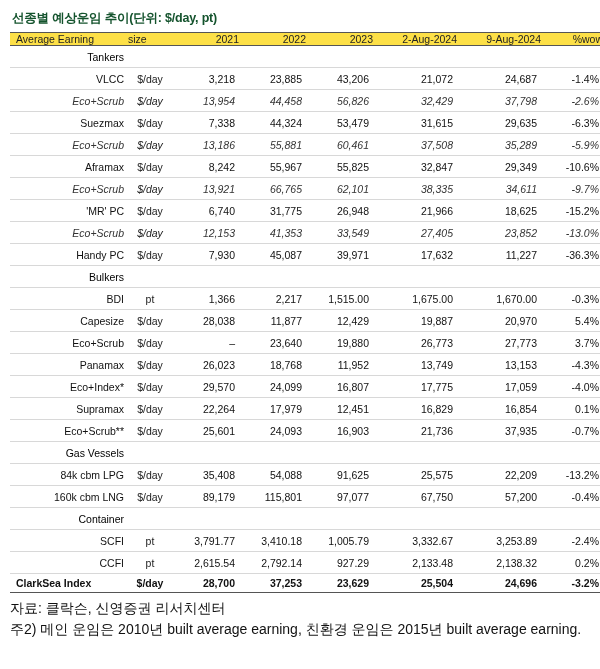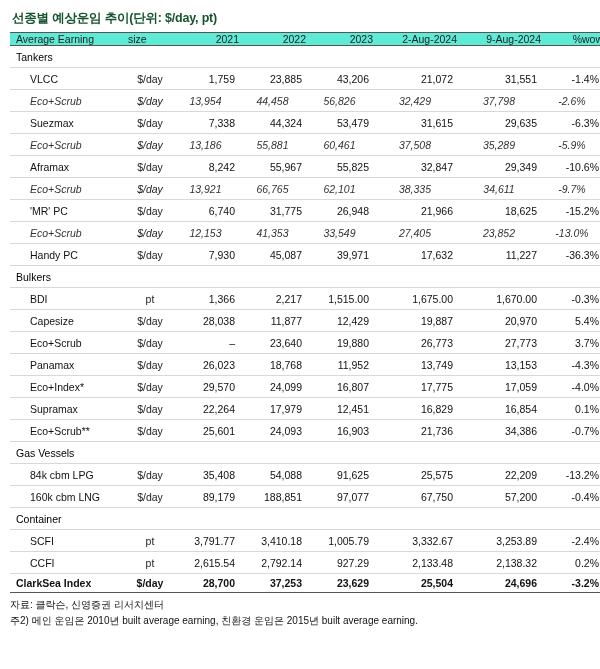--- a/index.html
+++ b/index.html
@@ -35,68 +35,68 @@
   table.earn th, table.earn td {
     padding: 0;
     vertical-align: middle;
   }
   .hdr td {
     font-size: 10.5px;
     color: #222;
     padding: 3px 4px;
     border-top: 1.2px solid #555;
     border-bottom: 1.2px solid #555;
-    background: #5eead4;
+    background: #fde047;
     font-weight: normal;
     text-align: right;
     white-space: nowrap;
   }
   .hdr td.lbl { text-align: left; padding-left: 6px; }
   .hdr td.unit { text-align: left; }
 
   tr.row td {
     padding: 3px 4px;
     border-bottom: 1px solid #d8d8d8;
     text-align: right;
     white-space: nowrap;
     height: 15px;
   }
   tr.row td.lbl {
-    text-align: left;
+    text-align: right;
     padding-left: 6px;
     margin-left: 32px;
   }
   tr.row td.unit {
     text-align: center;
     color: #222;
   }
   tr.row td.indent { padding-left: 20px; }
   tr.section td {
     border-bottom: 1px solid #d8d8d8;
   }
   tr.section td.lbl { font-weight: normal; color: #000; }
-  tr.italic td { font-style: italic; color: #333; text-align: center; }
+  tr.italic td { font-style: italic; color: #333; }
   tr.italic td.lbl { font-style: italic; }
   tr.group-top td { border-top: 1px solid #9a9a9a; }
 
   tr.total td {
     font-weight: bold;
     border-top: 1.2px solid #555;
     border-bottom: 1.2px solid #555;
     padding: 3px 4px;
     text-align: right;
     white-space: nowrap;
     margin-left: 8px;
   }
   tr.total td.lbl { text-align: left; padding-left: 6px; }
   tr.total td.unit { text-align: center; }
 
   .footnotes {
     margin-top: 5px;
-    font-size: 10px;
+    font-size: 14px;
     color: #111;
     line-height: 1.45;
   }
   .footnotes div { margin-bottom: 1px; }
   .src { margin-bottom: 4px; }
 
   col.c-label { width: 118px; }
   col.c-unit  { width: 44px; }
   col.c-num   { width: 67px; }
   col.c-date  { width: 84px; }
@@ -138,25 +138,25 @@
         <td></td>
         <td></td>
         <td></td>
         <td></td>
         <td></td>
         <td></td>
       </tr>
       <tr class="row">
         <td class="lbl indent">VLCC</td>
         <td class="unit">$/day</td>
-        <td>1,759</td>
+        <td>3,218</td>
         <td>23,885</td>
         <td>43,206</td>
         <td>21,072</td>
-        <td>31,551</td>
+        <td>24,687</td>
         <td>-1.4%</td>
       </tr>
       <tr class="row italic">
         <td class="lbl indent">Eco+Scrub</td>
         <td class="unit">$/day</td>
         <td>13,954</td>
         <td>44,458</td>
         <td>56,826</td>
         <td>32,429</td>
         <td>37,798</td>
@@ -303,21 +303,21 @@
         <td>16,854</td>
         <td>0.1%</td>
       </tr>
       <tr class="row">
         <td class="lbl indent">Eco+Scrub**</td>
         <td class="unit">$/day</td>
         <td>25,601</td>
         <td>24,093</td>
         <td>16,903</td>
         <td>21,736</td>
-        <td>34,386</td>
+        <td>37,935</td>
         <td>-0.7%</td>
       </tr>
 
       <tr class="row section group-top">
         <td class="lbl">Gas Vessels</td>
         <td class="unit"></td>
         <td></td>
         <td></td>
         <td></td>
         <td></td>
@@ -331,21 +331,21 @@
         <td>54,088</td>
         <td>91,625</td>
         <td>25,575</td>
         <td>22,209</td>
         <td>-13.2%</td>
       </tr>
       <tr class="row">
         <td class="lbl indent">160k cbm LNG</td>
         <td class="unit">$/day</td>
         <td>89,179</td>
-        <td>188,851</td>
+        <td>115,801</td>
         <td>97,077</td>
         <td>67,750</td>
         <td>57,200</td>
         <td>-0.4%</td>
       </tr>
 
       <tr class="row section group-top">
         <td class="lbl">Container</td>
         <td class="unit"></td>
         <td></td>

